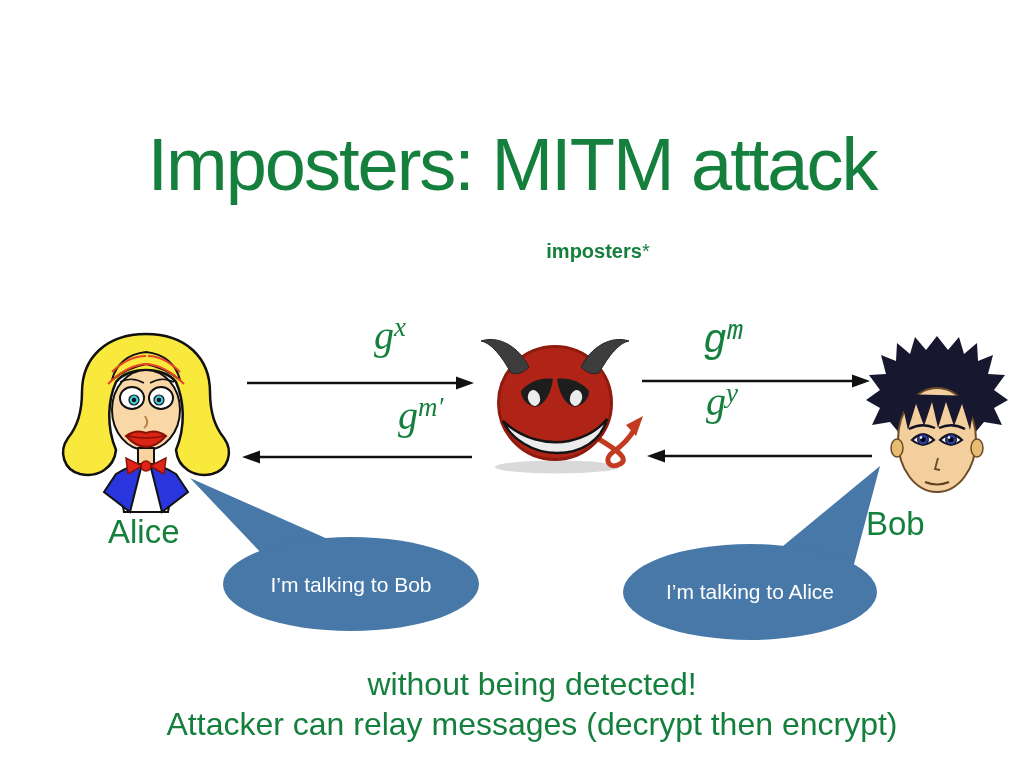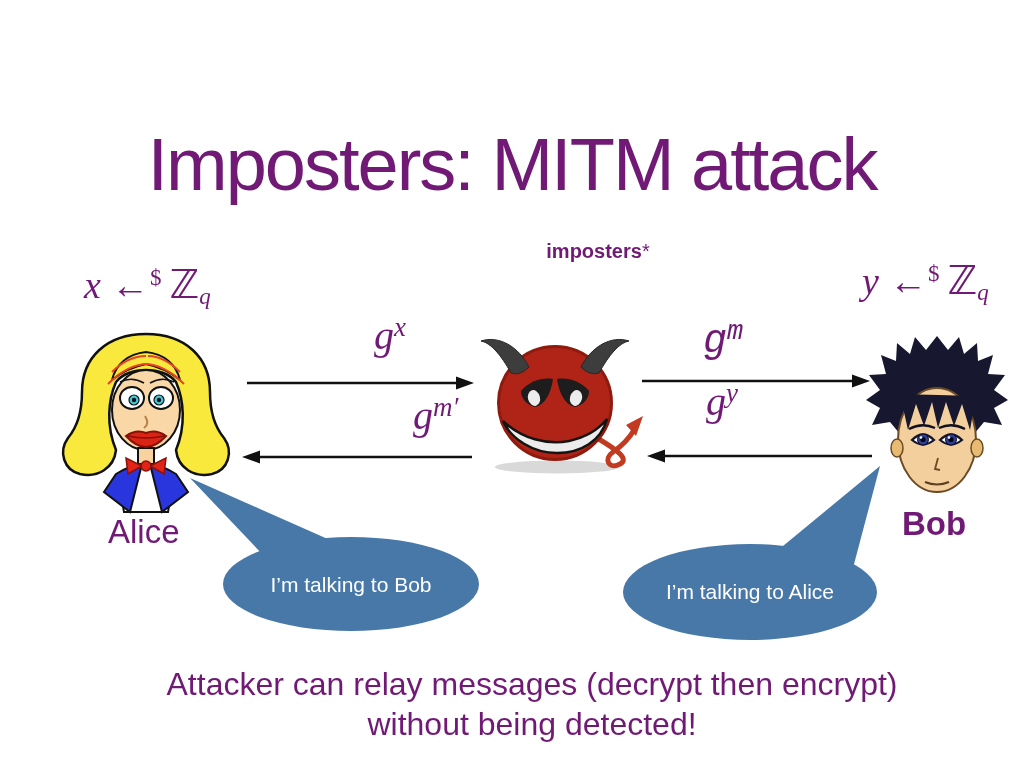--- a/index.html
+++ b/index.html
@@ -1,17 +1,17 @@
 <!DOCTYPE html>
 <html><head>
 <meta charset="utf-8">
 <style>
   html,body{margin:0;padding:0;background:#fff;}
   .slide{position:relative;width:1024px;height:768px;background:#ffffff;overflow:hidden;
-         font-family:"Liberation Sans",sans-serif;color:#701a75;}
+         font-family:"Liberation Sans",sans-serif;color:#15803d;}
   .abs{position:absolute;}
   .title{top:72px;left:0;right:0;text-align:center;font-size:74px;font-weight:400;
          letter-spacing:-2px;}
   .caption{top:240px;left:598px;transform:translateX(-50%);font-size:20px;font-weight:700;
            white-space:nowrap;}
   .caption .ast{font-weight:400;}
   .math{font-family:"Liberation Serif","DejaVu Serif","DejaVu Sans",serif;font-style:italic;
         font-size:38px;white-space:nowrap;line-height:1;}
   .math .arr{font-style:normal;margin:0 1px 0 10px;}
   .math sup{font-size:23px;vertical-align:0.55em;line-height:0;font-style:normal;}
@@ -27,27 +27,25 @@
 </style>
 </head>
 <body>
 
 <div class="slide">
 
   <h1 class="abs title">Imposters: MITM attack</h1>
 
   <div class="abs caption"><span>imposters</span><span class="ast">*</span></div>
 
-  <div class="abs math" style="left:84px;top:264px;"><span>x</span><span class="arr">←</span><sup>$</sup><span class="zz">ℤ</span><sub>q</sub></div>
 
-  <div class="abs math" style="left:862px;top:260px;"><span>y</span><span class="arr">←</span><sup>$</sup><span class="zz">ℤ</span><sub>q</sub></div>
 
   <div class="abs gexp" style="left:374px;top:316px;"><span>g</span><sup>x</sup></div>
 
-  <div class="abs gexp" style="left:398px;top:396px;margin-left:15px;"><span>g</span><sup>m′</sup></div>
+  <div class="abs gexp" style="left:398px;top:396px;"><span>g</span><sup>m′</sup></div>
 
   <div class="abs gexp" style="left:703px;top:322px;font-family:Liberation Mono, monospace;"><span>g</span><sup>m</sup></div>
 
   <div class="abs gexp" style="left:706px;top:382px;"><span>g</span><sup>y</sup></div>
 
   <svg class="abs" style="left:0;top:0;" width="1024" height="768" viewBox="0 0 1024 768">
     <g stroke="#111" fill="#111">
       <line x1="247" y1="383" x2="458" y2="383" stroke-width="2.6"></line>
       <polygon points="456,376.5 474,383 456,389.5" stroke="none"></polygon>
     </g>
@@ -135,32 +133,32 @@
     <circle cx="59" cy="107.5" r="1.3" fill="#fff"></circle>
     <path d="M78,110 Q89,99 100,110 Q89,119 78,110 Z" fill="#fff" stroke="#14142a" stroke-width="2.2"></path>
     <circle cx="89" cy="109.5" r="5.5" fill="#2e3f96" stroke="#0c0c28" stroke-width="1"></circle>
     <circle cx="89" cy="109.5" r="2.6" fill="#04040e"></circle>
     <circle cx="87" cy="107.5" r="1.3" fill="#fff"></circle>
     <path d="M76,128 L73,139 L78,140" fill="none" stroke="#6b4a26" stroke-width="1.8"></path>
     <path d="M63,152 Q75,157 87,152" fill="none" stroke="#5f3f20" stroke-width="2.2"></path>
   </svg>
 
   <div class="abs actor-label" style="left:86px;top:513px;margin-left:22px;">Alice</div>
-  <div class="abs actor-label" style="left:902px;top:505px;font-weight:bold;">Bob</div>
+  <div class="abs actor-label" style="left:866px;top:505px;">Bob</div>
 
   <svg class="abs" style="left:178px;top:468px;" width="310" height="168" viewBox="0 0 310 168">
     <polygon points="12,10 152,72 86,88" fill="#4778a7"></polygon>
     <ellipse cx="173" cy="116" rx="128" ry="47" fill="#4778a7"></ellipse>
     <text x="173" y="124" text-anchor="middle" class="bubble-text">I’m talking to Bob</text>
   </svg>
 
   <svg class="abs" style="left:615px;top:462px;" width="295" height="180" viewBox="0 0 295 180">
     <polygon points="265,4 238,106 168,84" fill="#4778a7"></polygon>
     <ellipse cx="135" cy="130" rx="127" ry="48" fill="#4778a7"></ellipse>
     <text x="135" y="137" text-anchor="middle" class="bubble-text">I’m talking to Alice</text>
   </svg>
 
   <div class="abs footer">
+    <div>without being detected!</div>
     <div>Attacker can relay messages (decrypt then encrypt)</div>
-    <div>without being detected!</div>
   </div>
 
 </div>
 
 </body></html>

